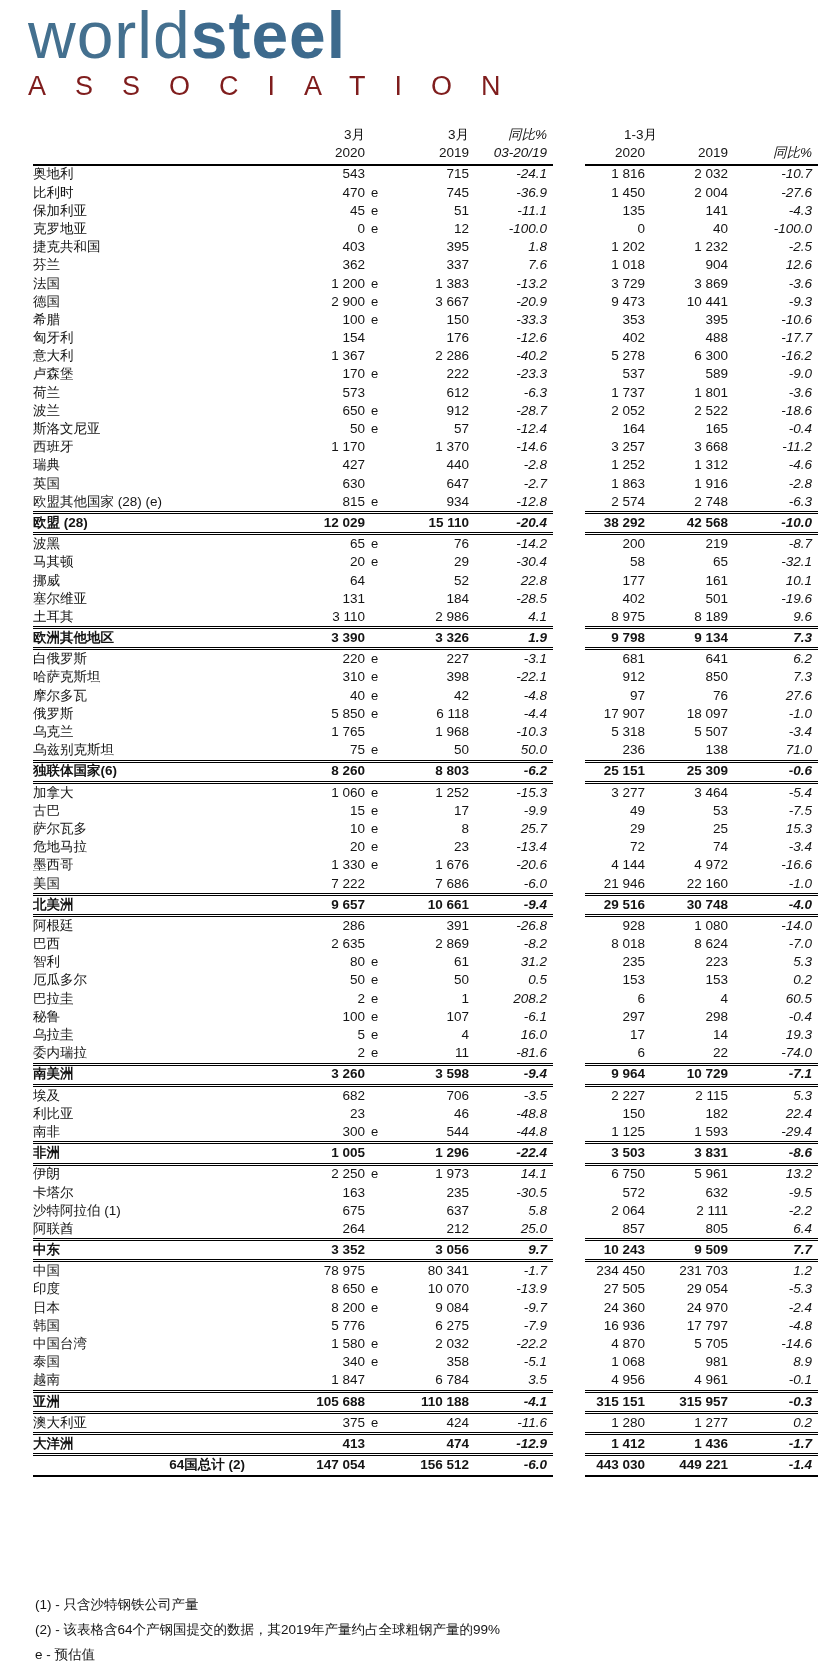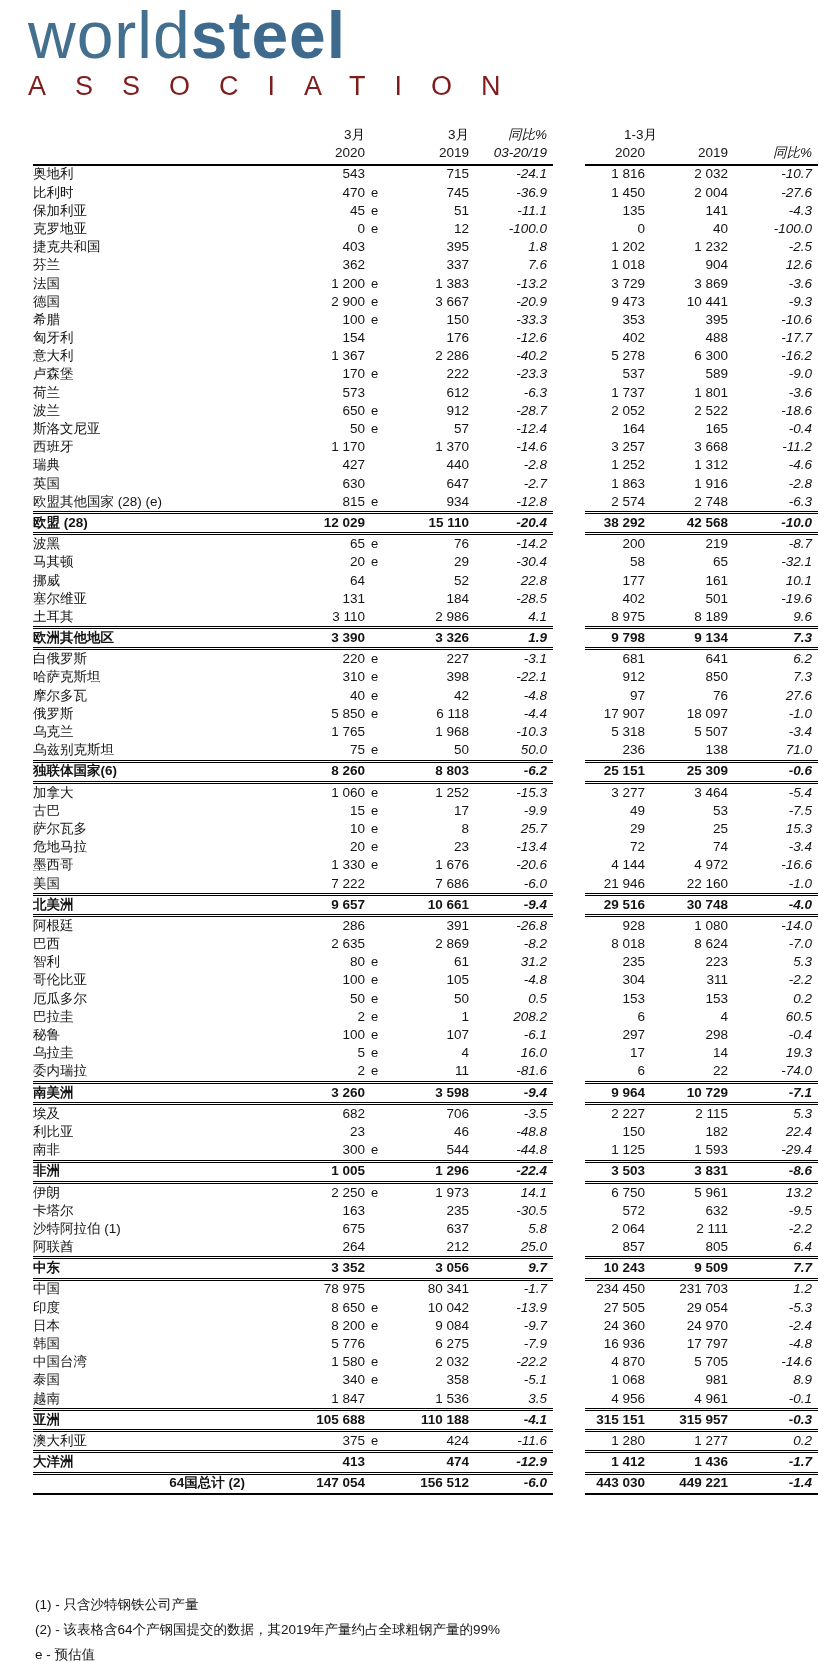--- a/index.html
+++ b/index.html
@@ -551,31 +551,20 @@
           <td class="num">80</td>
           <td class="e">e</td>
           <td class="num">61</td>
           <td class="num yoy">31.2</td>
           <td class="gap"></td>
           <td class="num">235</td>
           <td class="num">223</td>
           <td class="num yoy">5.3</td>
         </tr>
         <tr class="country">
-          <td class="name">哥伦比亚</td>
-          <td class="num">100</td>
-          <td class="e">e</td>
-          <td class="num">105</td>
-          <td class="num yoy">-4.8</td>
-          <td class="gap"></td>
-          <td class="num">304</td>
-          <td class="num">311</td>
-          <td class="num yoy">-2.2</td>
-        </tr>
-        <tr class="country">
           <td class="name">厄瓜多尔</td>
           <td class="num">50</td>
           <td class="e">e</td>
           <td class="num">50</td>
           <td class="num yoy">0.5</td>
           <td class="gap"></td>
           <td class="num">153</td>
           <td class="num">153</td>
           <td class="num yoy">0.2</td>
         </tr>
@@ -741,21 +730,21 @@
           <td class="num yoy">-1.7</td>
           <td class="gap"></td>
           <td class="num">234 450</td>
           <td class="num">231 703</td>
           <td class="num yoy">1.2</td>
         </tr>
         <tr class="country">
           <td class="name">印度</td>
           <td class="num">8 650</td>
           <td class="e">e</td>
-          <td class="num">10 042</td>
+          <td class="num">10 070</td>
           <td class="num yoy">-13.9</td>
           <td class="gap"></td>
           <td class="num">27 505</td>
           <td class="num">29 054</td>
           <td class="num yoy">-5.3</td>
         </tr>
         <tr class="country">
           <td class="name">日本</td>
           <td class="num">8 200</td>
           <td class="e">e</td>
@@ -796,21 +785,21 @@
           <td class="num yoy">-5.1</td>
           <td class="gap"></td>
           <td class="num">1 068</td>
           <td class="num">981</td>
           <td class="num yoy">8.9</td>
         </tr>
         <tr class="country">
           <td class="name">越南</td>
           <td class="num">1 847</td>
           <td class="e"></td>
-          <td class="num">1 536</td>
+          <td class="num">6 784</td>
           <td class="num yoy">3.5</td>
           <td class="gap"></td>
           <td class="num">4 956</td>
           <td class="num">4 961</td>
           <td class="num yoy">-0.1</td>
         </tr>
         <tr class="total">
           <td class="name">亚洲</td>
           <td class="num">105 688</td>
           <td class="e"></td>

